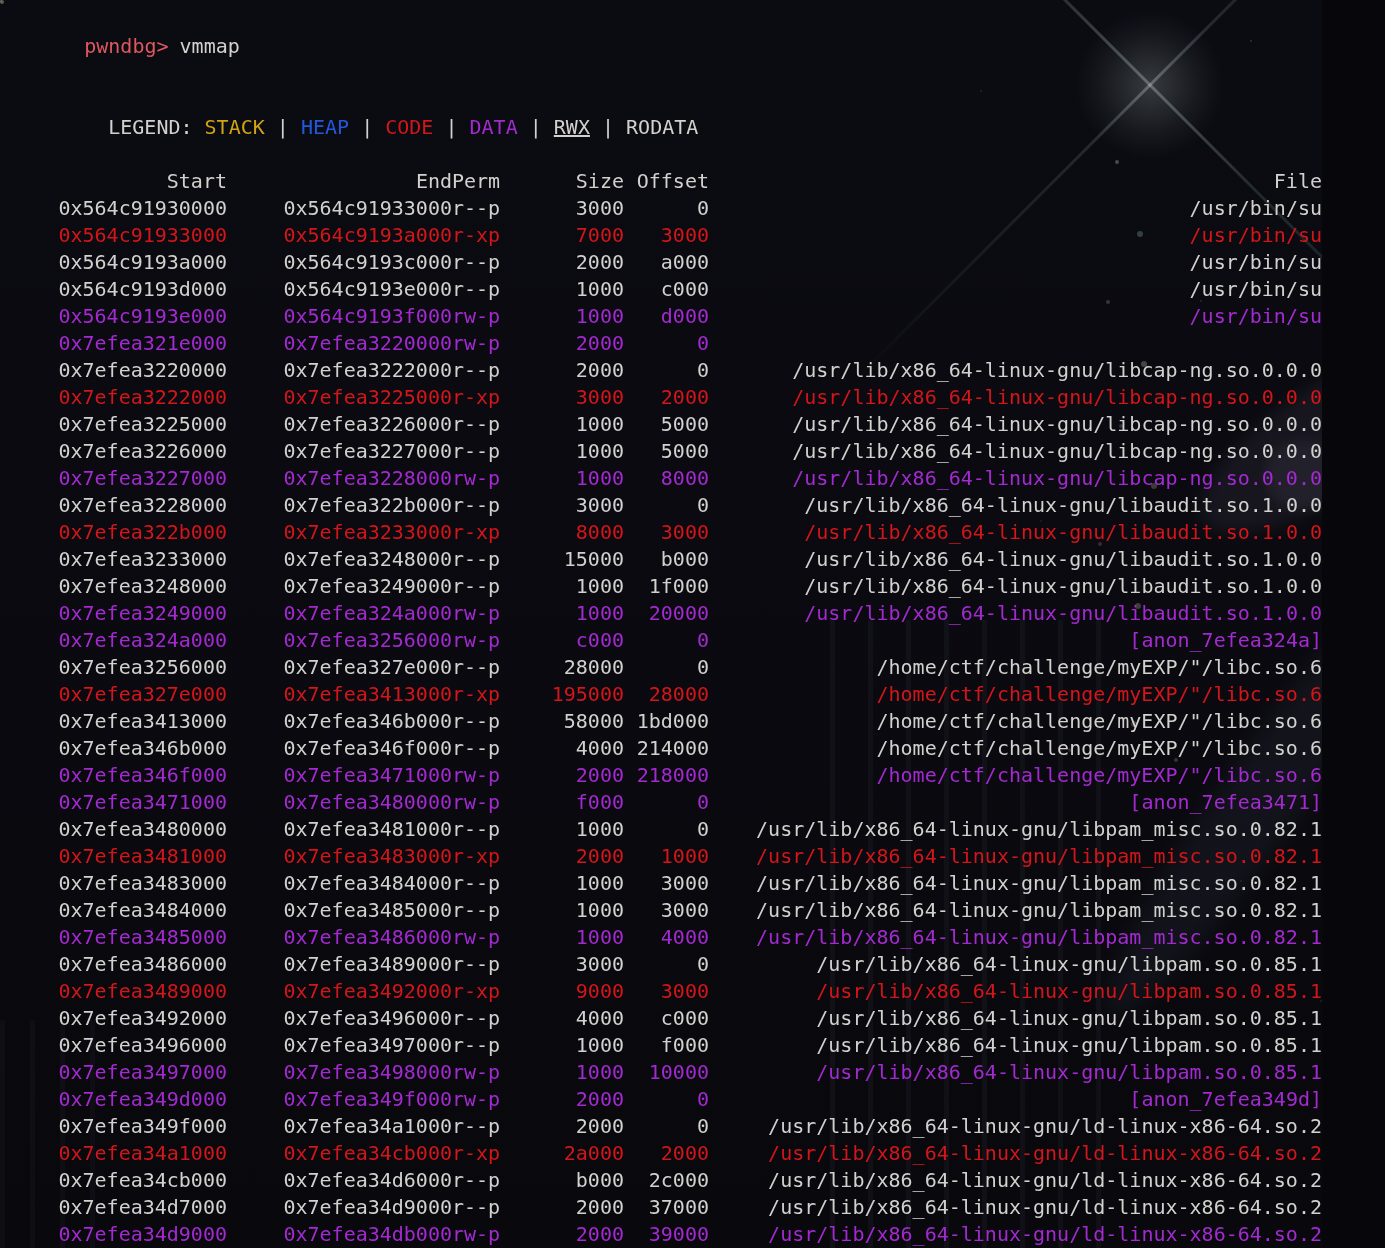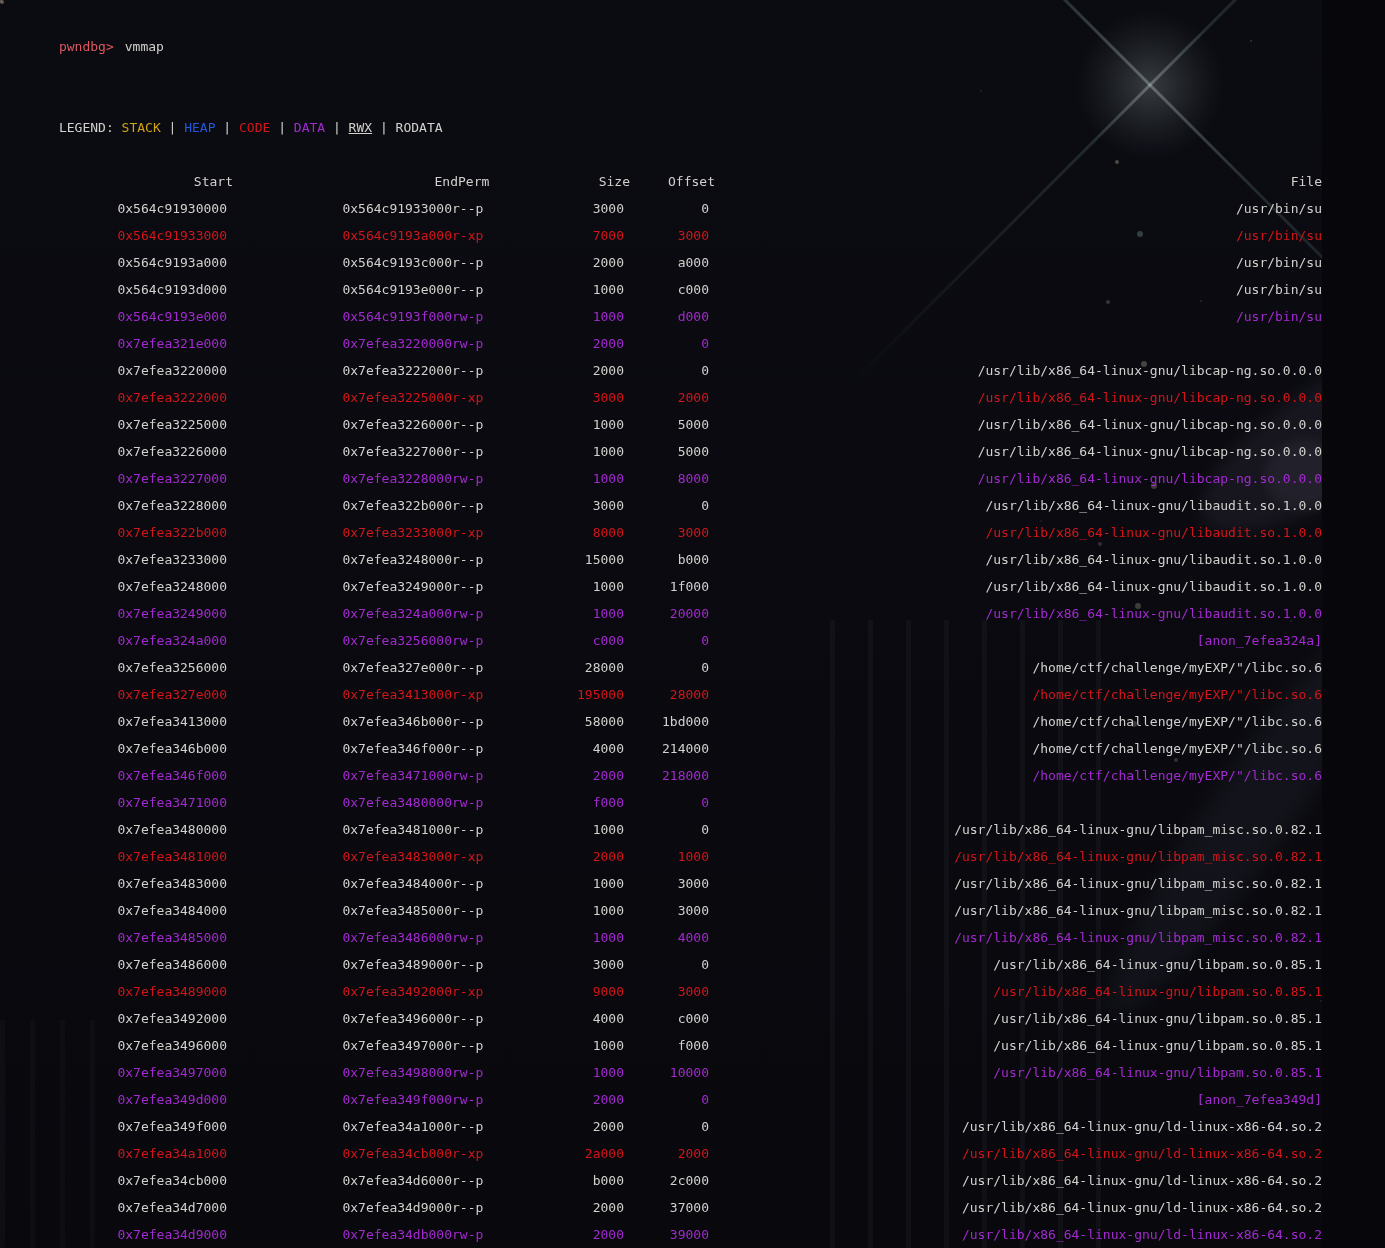--- a/index.html
+++ b/index.html
@@ -2,21 +2,21 @@
 <html><head>
 <meta charset="utf-8">
 <style>
   html,body{margin:0;padding:0;background:#07070b;}
   .term{
     position:relative;
     width:1322px;height:1248px;
     overflow:hidden;
     background:linear-gradient(180deg,#0b0b12 0%,#0a0a10 40%,#08080d 100%);
     font-family:"DejaVu Sans Mono","Liberation Mono",monospace;
-    font-size:13px;
+    font-size:20px;
     color:#d3d1ce;
   }
   
   .bg{position:absolute;inset:0;pointer-events:none;}
   .flare-glow{position:absolute;left:1150px;top:85px;width:150px;height:150px;
     transform:translate(-50%,-50%);border-radius:50%;
     background:radial-gradient(circle,rgba(210,225,220,.22),rgba(160,190,185,.08) 45%,transparent 70%);}
   .flare-beam{position:absolute;left:1150px;top:85px;height:3px;
     background:linear-gradient(90deg,transparent,rgba(150,205,195,.16) 40%,rgba(225,240,235,.30) 50%,rgba(150,205,195,.16) 60%,transparent);}
   .flare-beam.b1{width:1500px;transform:translate(-50%,-50%) rotate(45deg);}
@@ -53,27 +53,27 @@
     filter:blur(6px);background:rgba(215,210,225,.06);}
   .cage{position:absolute;left:830px;top:620px;width:300px;height:628px;
     background:repeating-linear-gradient(90deg,rgba(150,150,175,.055) 0 5px,transparent 5px 38px);}
   .cage-left{position:absolute;left:0;top:1020px;width:95px;height:228px;
     background:repeating-linear-gradient(90deg,rgba(150,150,175,.04) 0 5px,transparent 5px 30px);}
   
   .content{position:relative;padding-top:6px;}
   .line{line-height:27px;white-space:pre;padding-left:12px;}
   .prompt{color:#de5860;}
   .cmd{color:#d3d1ce;margin-left:11px;}
-  .legend-label{color:#d3d1ce;}
+  .legend-label{color:#d3d1ce;margin-left:24px;}
   .sep{color:#d3d1ce;}
   .row{display:grid;grid-template-columns:227px 225px 67px 105px 85px 1fr;line-height:27px;}
   .c-start,.c-end,.c-size,.c-offset{text-align:right;white-space:pre;}
   .c-perm{white-space:pre;}
   .c-file{padding-left:13px;white-space:pre;text-align:right;}
-  .header-row{color:#d3d1ce;margin-left:6px;}
+  .header-row{color:#d3d1ce;}
   .row.normal{color:#d3d1ce;}
   .row.code{color:#d2161a;}
   .row.data{color:#a32ad0;}
 </style>
 </head>
 <body>
 
 <div class="term">
 
   <div class="bg">
@@ -283,20 +283,21 @@
     <span class="c-size">2000</span>
     <span class="c-offset">218000</span>
     <span class="c-file">/home/ctf/challenge/myEXP/"/libc.so.6</span>
   </div>
         <div class="row data">
     <span class="c-start">0x7efea3471000</span>
     <span class="c-end">0x7efea3480000</span>
     <span class="c-perm">rw-p</span>
     <span class="c-size">f000</span>
     <span class="c-offset">0</span>
+    <span class="c-file">[anon_7efea3471]</span>
   </div>
         <div class="row normal">
     <span class="c-start">0x7efea3480000</span>
     <span class="c-end">0x7efea3481000</span>
     <span class="c-perm">r--p</span>
     <span class="c-size">1000</span>
     <span class="c-offset">0</span>
     <span class="c-file">/usr/lib/x86_64-linux-gnu/libpam_misc.so.0.82.1</span>
   </div>
         <div class="row code">

